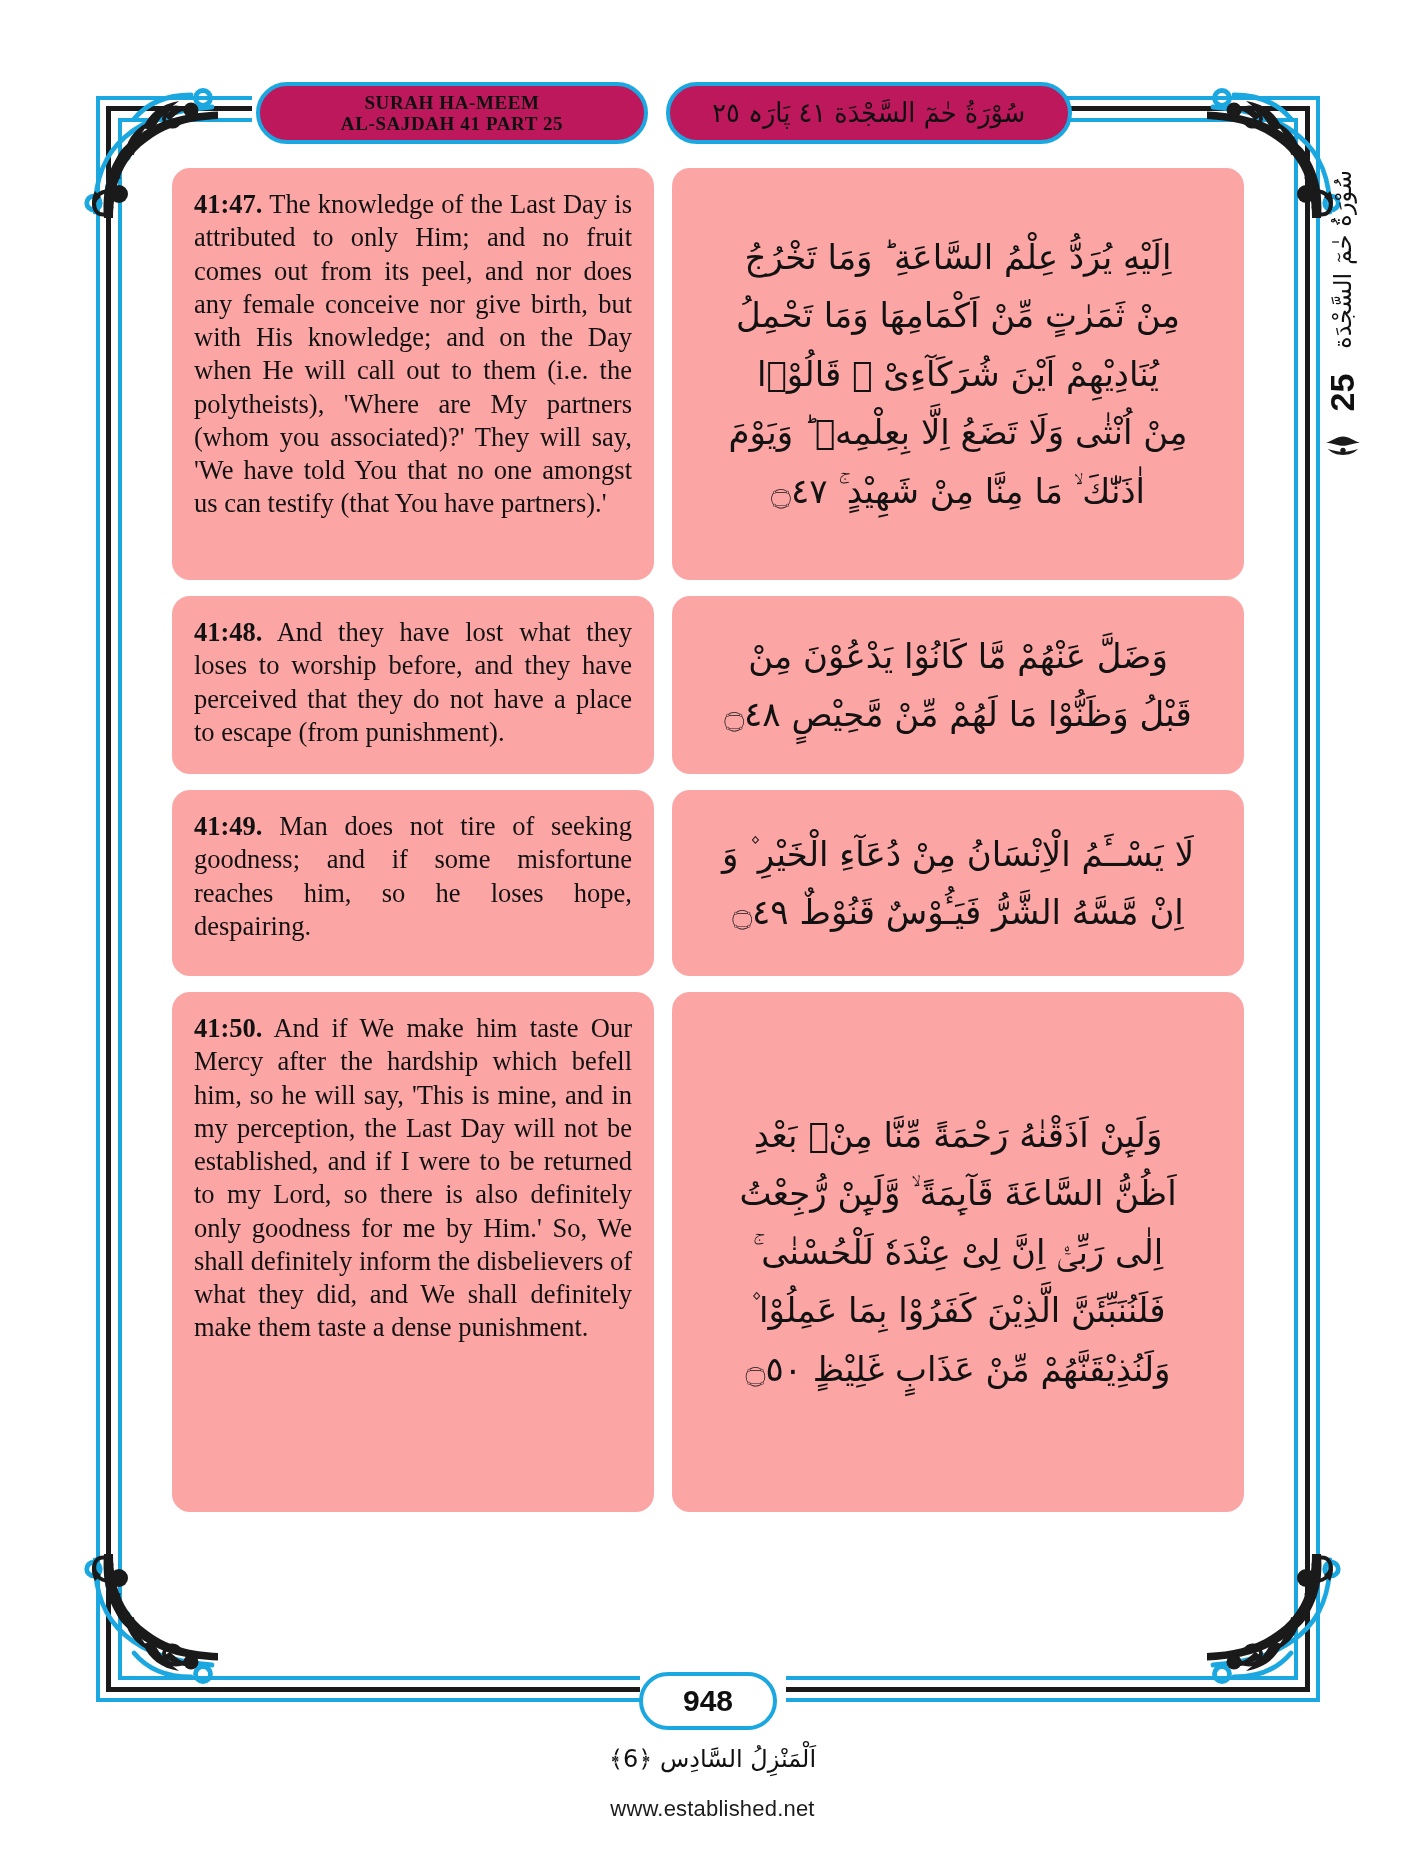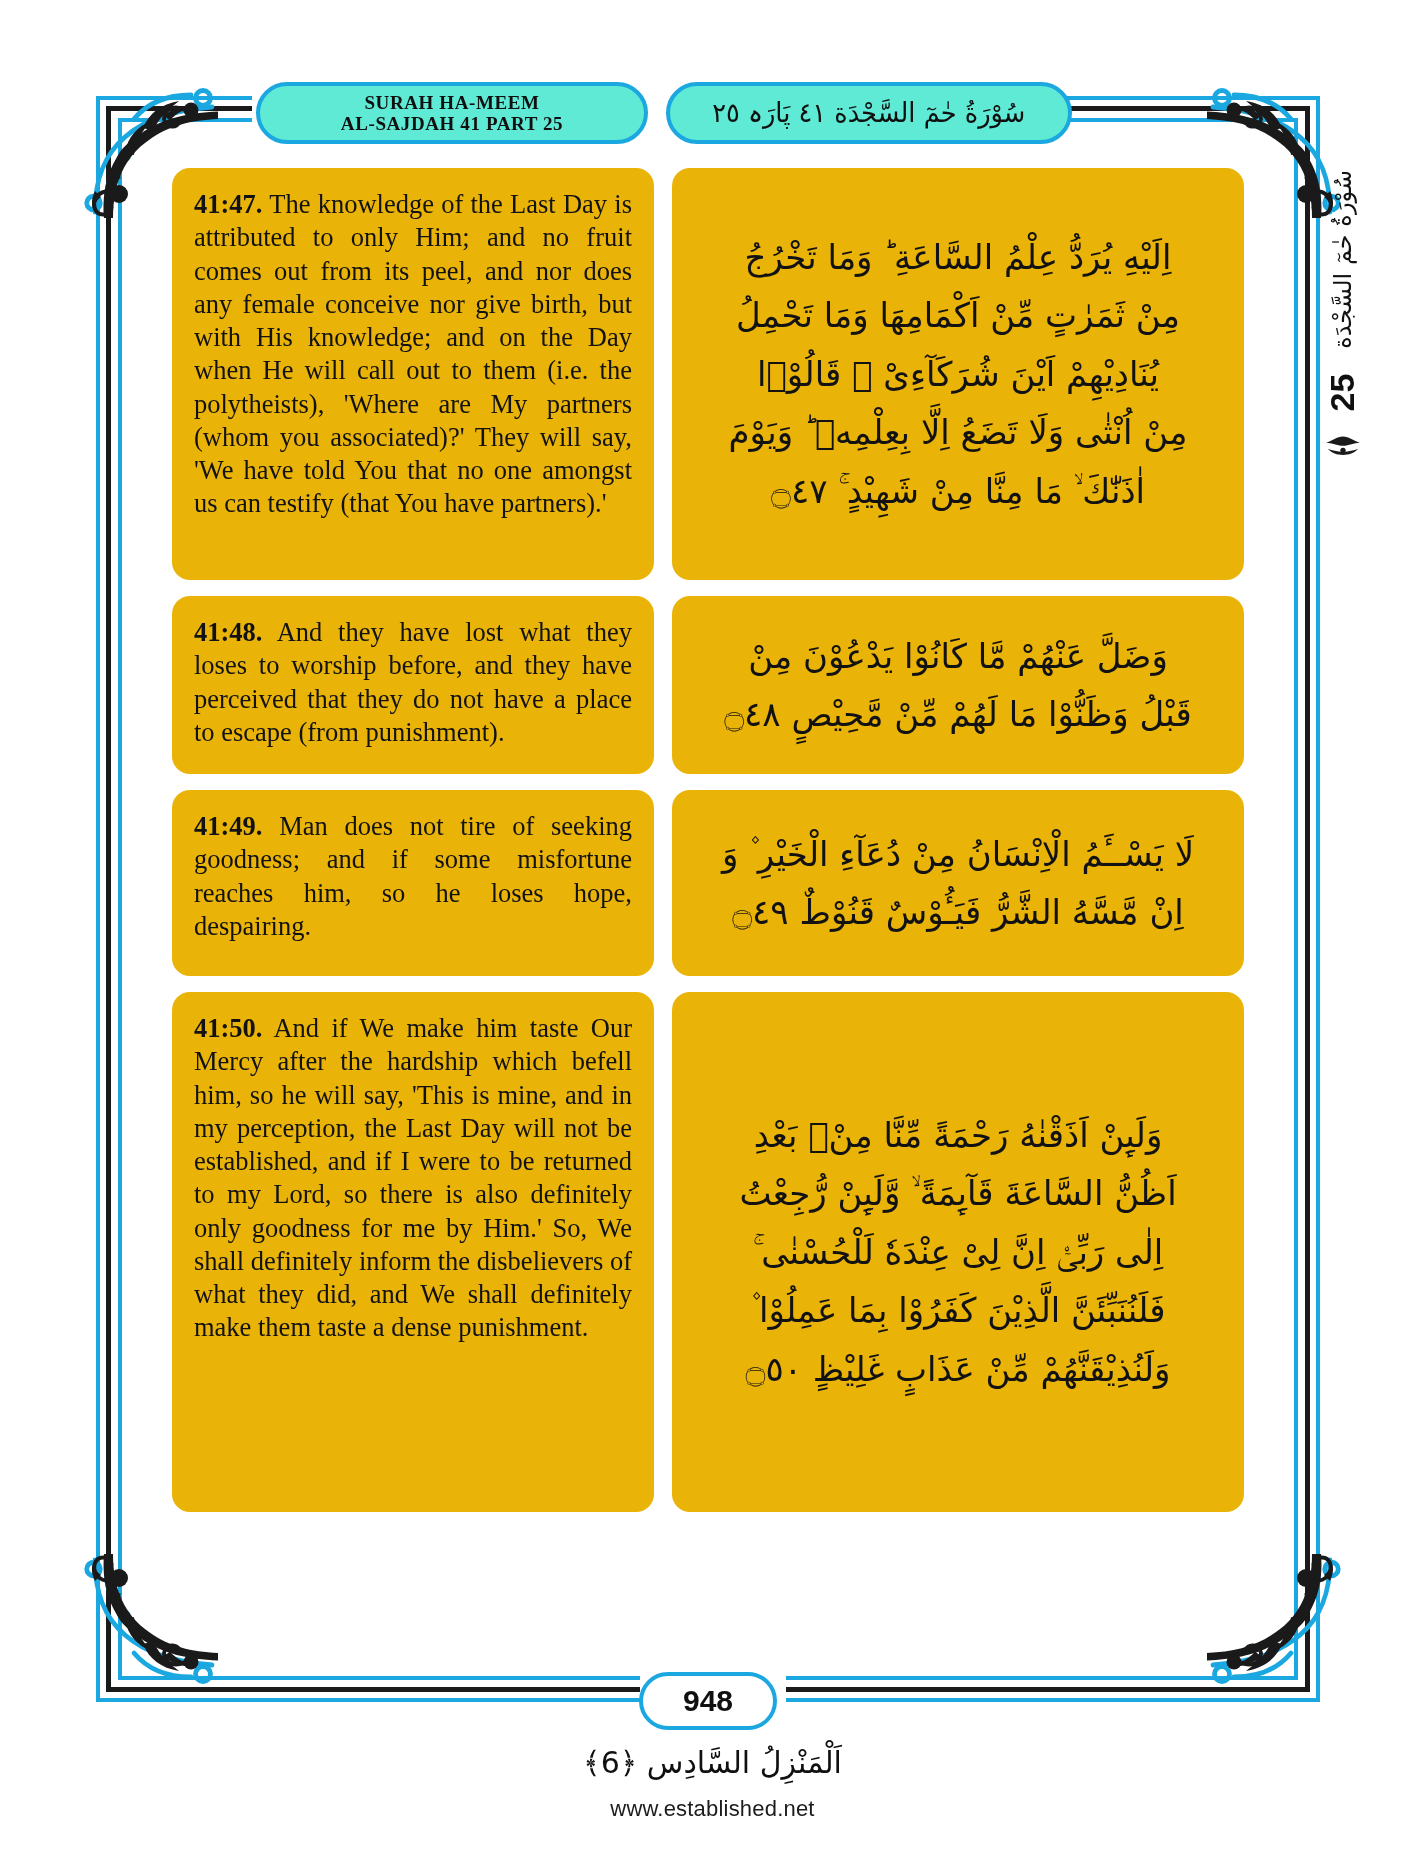--- a/index.html
+++ b/index.html
@@ -73,21 +73,21 @@
     position: absolute;
     left: 118px;
     top: 82px;
     width: 1180px;
     height: 72px;
   }
   .hdr-pill {
     position: absolute;
     top: 0;
     height: 62px;
-    background: #5eead4;
+    background: #be185d;
     border: 4px solid #1ba7e0;
     border-radius: 34px;
     box-sizing: border-box;
     display: flex;
     align-items: center;
     justify-content: center;
   }
   .hdr-pill-left  { left: 138px;  width: 392px; }
   .hdr-pill-right { left: 548px; width: 406px; }
 
@@ -159,21 +159,21 @@
     display: flex;
     flex-direction: column;
     gap: 16px;
   }
   .verse-row {
     display: flex;
     gap: 18px;
     align-items: stretch;
   }
   .verse-en, .verse-ar {
-    background: #eab308;
+    background: #fca5a5;
     border-radius: 18px;
     box-sizing: border-box;
   }
   .verse-en {
     width: 482px;
     padding: 20px 22px 18px 22px;
     font-family: "Liberation Serif", serif;
     font-size: 26.5px;
     line-height: 1.255;
     color: #121212;
@@ -234,21 +234,21 @@
     font-size: 30px;
     color: #101010;
   }
   .manzil {
     position: absolute;
     left: 0;
     top: 1745px;
     width: 1425px;
     text-align: center;
     font-family: "DejaVu Sans", sans-serif;
-    font-size: 30px;
+    font-size: 24px;
     color: #101010;
     direction: rtl;
   }
   .site-url {
     position: absolute;
     left: 0;
     top: 1796px;
     width: 1425px;
     text-align: center;
     font-family: "Liberation Sans", sans-serif;

